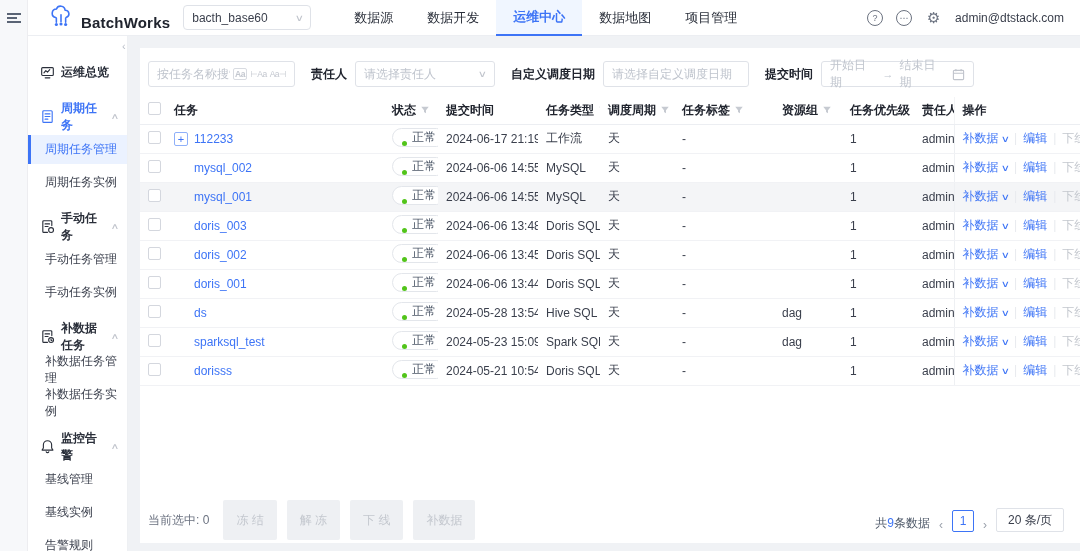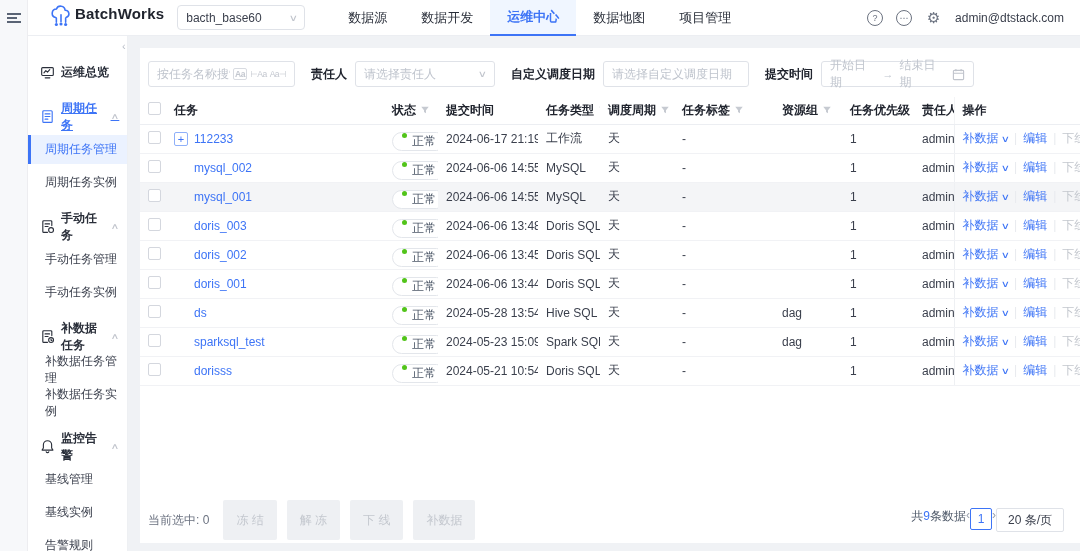--- a/index.html
+++ b/index.html
@@ -9,21 +9,21 @@
 
   
   .rail { position:absolute; left:0; top:0; width:28px; height:551px; background:#f7f8fa; border-right:1px solid #ededf0; z-index:5; }
   .burger { position:absolute; left:7px; top:13px; width:14px; height:10px; cursor:pointer; }
   .burger i { display:block; height:1.5px; background:#5a6475; margin-bottom:2.6px; }
   .burger i:nth-child(2){ width:10px; }
 
   
   .topbar { position:absolute; left:28px; top:0; width:1052px; height:36px; background:#fff;
     border-bottom:1px solid #eceef2; display:flex; align-items:center; z-index:4; }
-  .logo { display:flex; align-items:flex-start; gap:1px; margin-left:20px; }
+  .logo { display:flex; align-items:flex-end; gap:7px; margin-left:20px; }
   .brand { font-size:15px; font-weight:bold; color:#20242e; letter-spacing:.2px; }
   .proj-select { margin-left:13px; width:128px; height:25px; border:1px solid #dfe2e8; border-radius:4px;
     display:flex; align-items:center; padding:0 8px; color:#3a3f4c; background:#fff; cursor:pointer; }
   .proj-select .chev { margin-left:auto; }
   .chev { color:#c0c4cc; font-size:9px; transform:scaleX(1.4); display:inline-block; }
   .nav { display:flex; height:36px; margin-left:26px; }
   .nav-item { padding:0 17px; display:flex; align-items:center; font-size:13px; color:#2a2f3a; cursor:pointer; }
   .nav-item.active { color:var(--accent); background:var(--accent-bg); border-bottom:2px solid var(--accent); font-weight:bold; }
   .top-right { margin-left:auto; display:flex; align-items:center; gap:13px; margin-right:16px; }
   .ticon { width:16px; height:16px; border:1px solid #6b7280; border-radius:50%; color:#6b7280;
@@ -35,21 +35,21 @@
   .sidebar { position:absolute; left:28px; top:36px; width:100px; height:515px; background:#fff;
     border-right:1px solid #eef0f3; padding-top:20px; z-index:3; }
   .collapse-handle { position:absolute; left:122px; top:40px; color:#b9bec8; font-size:11px; cursor:pointer; z-index:6; }
   .s-row { height:29px; display:flex; align-items:center; cursor:pointer; position:relative; }
   .s-item, .s-group { padding-left:12px; gap:6px; font-weight:bold; color:#2a2f3a; }
   .s-group { margin-top:15px; }
   .s-item { margin-top:2px; }
   .s-sub { padding-left:17px; color:#3a3f4c; margin-top:4px; }
   .s-sub.selected { background:#ebf2ff; color:var(--accent); }
   .s-sub.selected::before { content:""; position:absolute; left:0; top:0; width:3px; height:100%; background:var(--accent); }
-  .s-group.active-group { color:var(--accent);text-decoration:underline; }
+  .s-group.active-group { color:var(--accent); }
   .s-ico { width:15px; height:15px; flex:0 0 15px; display:inline-flex; }
   .s-ico svg { width:15px; height:15px; stroke:currentColor; fill:none; stroke-width:1.2; stroke-linecap:round; stroke-linejoin:round; }
   .s-chev { margin-left:auto; margin-right:9px; color:#c0c4cc; font-size:8px; transform:scaleX(1.5); font-weight:normal; }
 
   
   .card { position:absolute; left:140px; top:48px; width:940px; height:495px; background:#fff; }
 
   
   .filters { display:flex; align-items:center; padding:13px 8px 10px 8px; gap:8px; }
   .f-label { font-weight:bold; color:#20242e; white-space:nowrap; margin-left:8px; }
@@ -78,36 +78,36 @@
   .c0{width:26px}.c1{width:218px}.c2{width:54px}.c3{width:100px}.c4{width:62px}.c5{width:74px}
   .c6{width:100px}.c7{width:68px}.c8{width:72px}.c9{width:40px}.c10{width:126px}
   .cb { width:13px; height:13px; border:1px solid #d4d7de; border-radius:2px; background:#fff; display:inline-block; cursor:pointer; }
   .funnel { display:inline-block; margin-left:4px; vertical-align:-1px; }
   .funnel svg { width:10px; height:10px; }
   .td-task .wrap { display:flex; align-items:center; gap:6px; }
   .expand { width:14px; height:14px; flex:0 0 14px; border:1px solid #8fb0f9; border-radius:2px; color:var(--accent);
     font-size:11px; line-height:12px; text-align:center; cursor:pointer; background:#fff; }
   .exp-spacer { width:14px; flex:0 0 14px; }
   .tlink { color:var(--accent); cursor:pointer; text-decoration:none; }
-  .pill { display:inline-flex; align-items:flex-start; gap:5px; height:19px; padding:0 9px; border:1px solid #e3e6eb;
+  .pill { display:inline-flex; align-items:flex-end; gap:5px; height:19px; padding:0 9px; border:1px solid #e3e6eb;
     border-radius:10px; color:#4e5969; background:#fff; }
   .pill .dot { width:5px; height:5px; border-radius:50%; background:var(--ok); }
   .td-ops { border-left:1px solid #eef0f3 !important; }
   th.td-ops { border-left:1px solid #f3f4f6 !important; }
   .op { color:var(--accent); cursor:pointer; }
   .op.disabled { color:#c3c7ce; cursor:not-allowed; }
   .op .chev { color:var(--accent); margin-left:3px; }
   .sep { color:#e8eaee; margin:0 6px; }
 
   
   .card-footer { position:absolute; left:0; bottom:0; width:940px; height:46px; display:flex; align-items:center; padding:0 16px 0 8px; background:#fff; }
   .sel-info { color:#6b7280; margin-right:14px; }
   .batch-btn { height:40px; padding:0 13px; background:#eef0f3; color:#c3c7ce; border:none; border-radius:2px;
     margin-right:10px; font:inherit; cursor:not-allowed; }
-  .pager { margin-left:auto; display:flex; align-items:flex-start; color:#4e5969; }
+  .pager { margin-left:auto; display:flex; align-items:flex-end; gap:9px; color:#4e5969; }
   .total b { color:var(--accent); font-weight:normal; }
   .pg-arrow { color:#9aa0ab; font-size:12px; cursor:pointer; }
   .pg-num { min-width:22px; height:22px; border:1px solid var(--accent); border-radius:2px; color:var(--accent);
     display:flex; align-items:center; justify-content:center; cursor:pointer; }
   .pg-size { height:24px; border:1px solid #dfe2e8; border-radius:2px; padding:0 11px; display:flex; align-items:center; color:#3a3f4c; cursor:pointer; }
 </style>
 </head>
 <body>
 
 <div class="rail">

